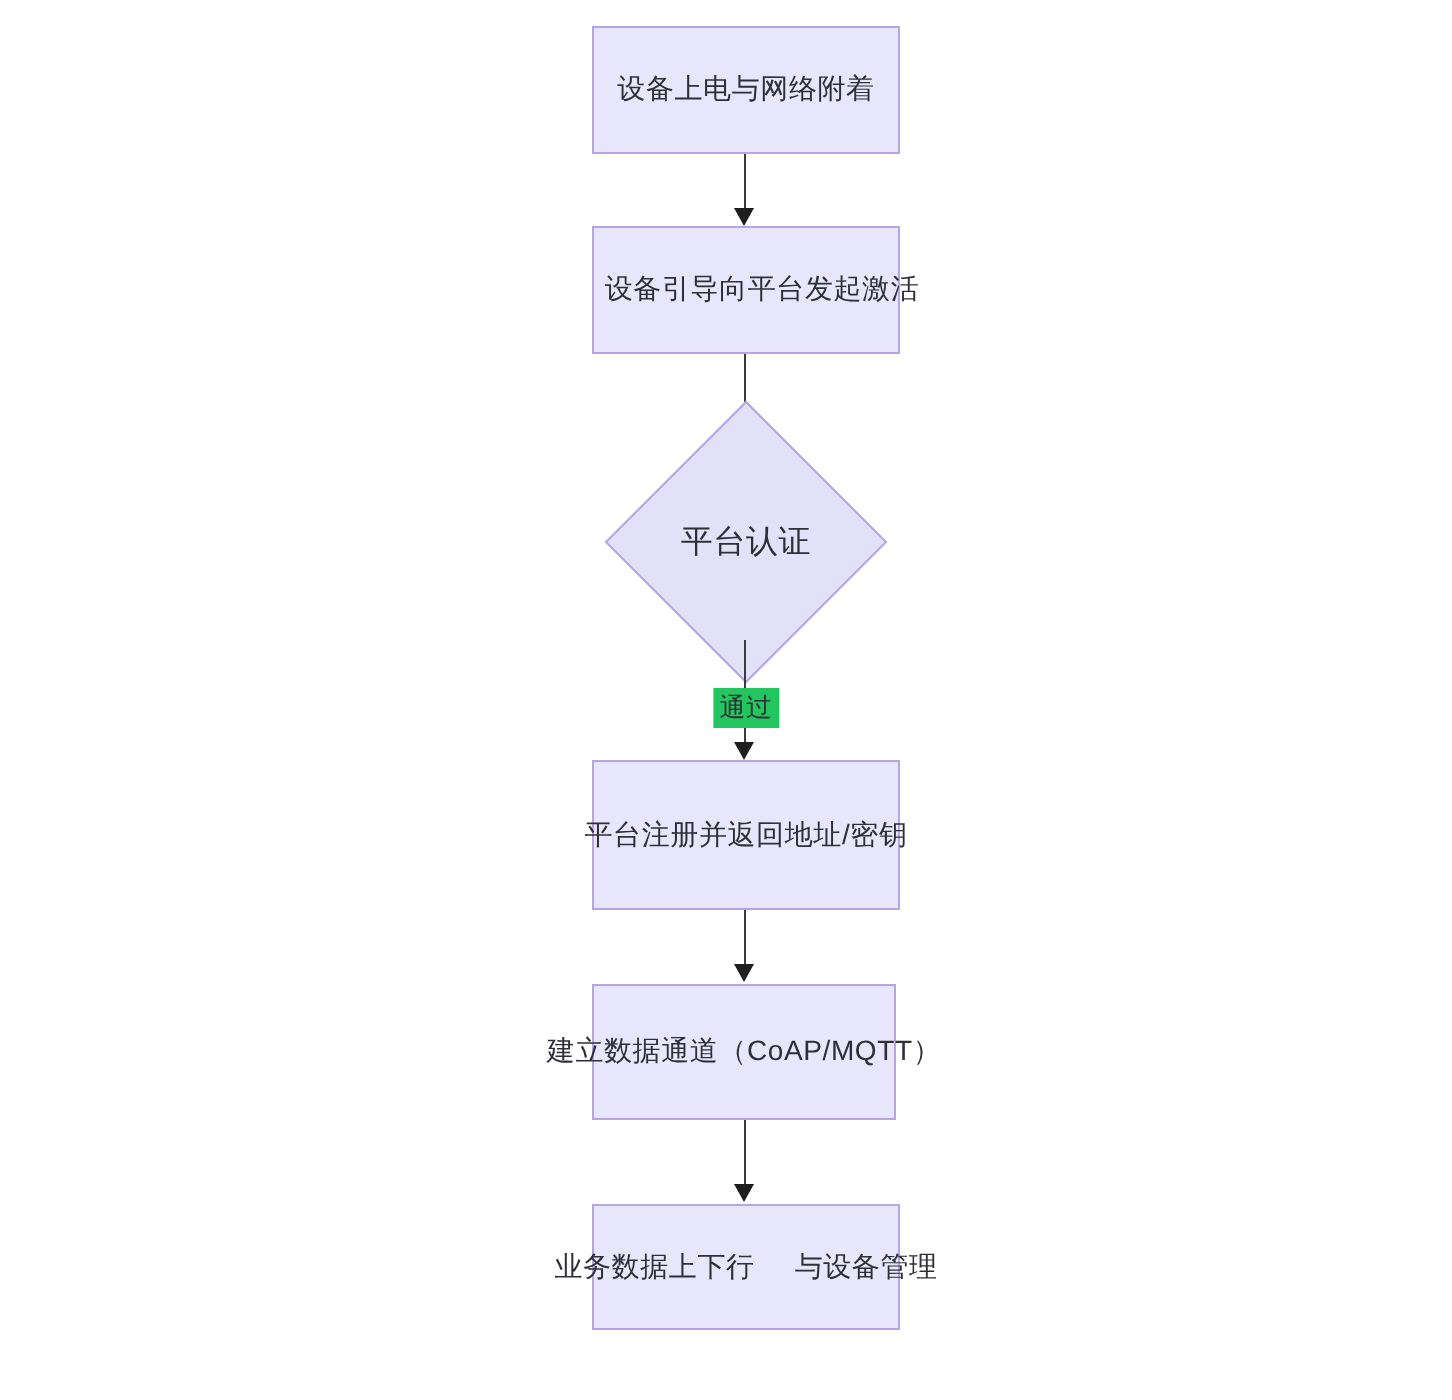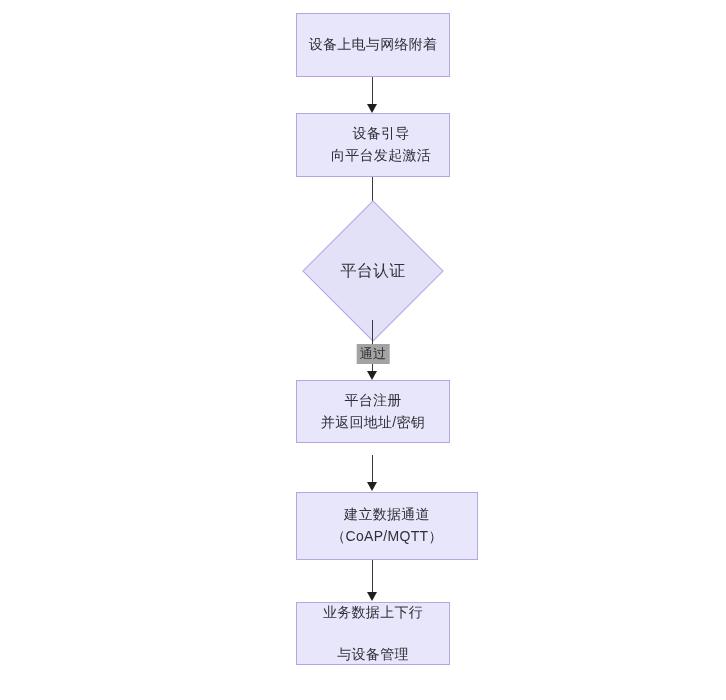--- a/index.html
+++ b/index.html
@@ -20,21 +20,20 @@
     background: #ffffff;
   }
 
   
   .node-rect {
     position: absolute;
     box-sizing: border-box;
     background: #e8e6fa;
     border: 1.5px solid #b7a5e3;
     display: flex;
-    flex-direction: column;
     align-items: center;
     justify-content: center;
     color: #2f2f38;
     font-size: 14px;
     line-height: 1.55;
     letter-spacing: 0.3px;
     text-align: center;
     white-space: nowrap;
   }
   .node-rect .line2 { display: block; }
@@ -76,21 +75,21 @@
     position: absolute;
     left: 367px;
     width: 0;
     height: 0;
     border-left: 5.5px solid transparent;
     border-right: 5.5px solid transparent;
     border-top: 9px solid #1f1f1f;
   }
   .edge-label {
     position: absolute;
-    background: #a3a3a3;
+    background: #22c55e;
     color: #2f2f38;
     font-size: 13px;
     letter-spacing: 0.3px;
     padding: 1px 3px;
     white-space: nowrap;
     transform: translateX(-50%);
   }
 </style>
 </head>
 <body>
@@ -114,29 +113,29 @@
 
   <div class="node-diamond" style="left:323px; top:221px;">
     <div class="diamond-shape"></div>
     <div class="diamond-label">平台认证</div>
   </div>
 
   <div class="edge" style="top:320px; height:52px;"></div>
   <div class="edge-label" style="left:373px; top:344px;">通过</div>
   <div class="arrowhead" style="top:371px;"></div>
 
-  <div class="node-rect" style="left:296px; top:380px; width:154px; height:63px;">
+  <div class="node-rect" style="left:296px; top:380px; width:154px; height:75px;">
     <span class="line1">平台注册</span>
     <span class="line2">并返回地址/密钥</span>
   </div>
 
   <div class="edge" style="top:455px; height:28px;"></div>
   <div class="arrowhead" style="top:482px;"></div>
 
-  <div class="node-rect" style="left:296px; top:492px; width:182px; height:68px;">
+  <div class="node-rect" style="left:296px; top:492px; width:152px; height:68px;">
     <span class="line1">建立数据通道</span>
     <span class="line2">（CoAP/MQTT）</span>
   </div>
 
   <div class="edge" style="top:560px; height:33px;"></div>
   <div class="arrowhead" style="top:592px;"></div>
 
   <div class="node-rect" style="left:296px; top:602px; width:154px; height:63px;gap:20px;">
     <span class="line1">业务数据上下行</span>
     <span class="line2">与设备管理</span>

